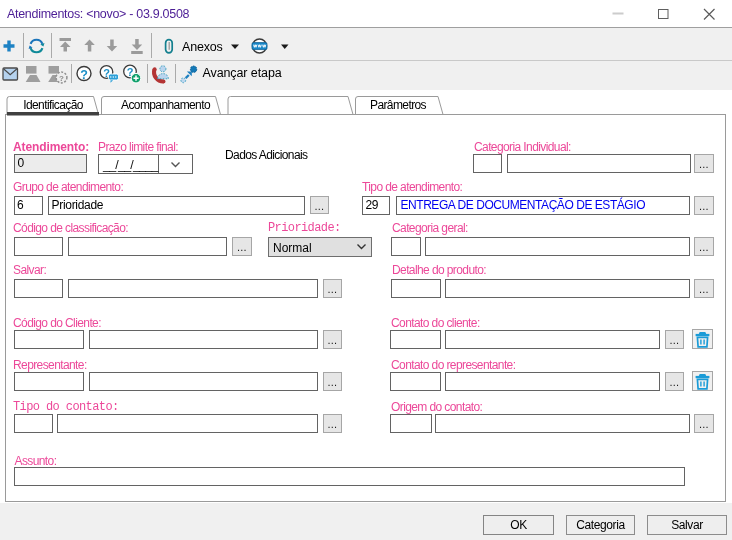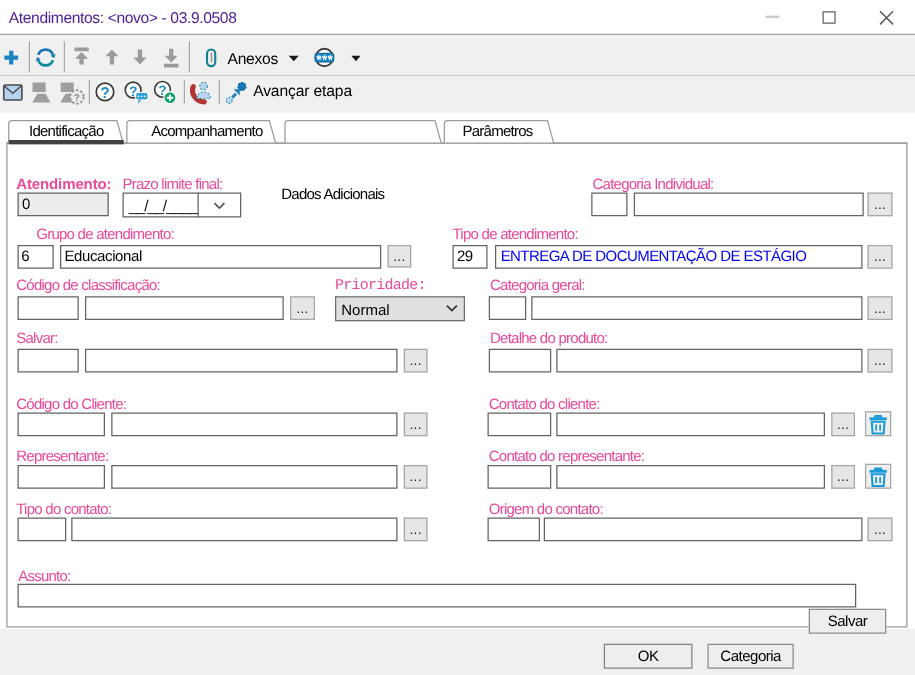--- a/index.html
+++ b/index.html
@@ -19,45 +19,45 @@
   <div class="abs" style="left:0;top:28px;width:732px;height:33px;background:#f0f0f0;border-bottom:1px solid #c9c9c9;box-sizing:border-box;"></div>
   <div class="abs" style="left:0;top:61px;width:732px;height:29px;background:#f0f0f0;"></div>
   <div class="abs" style="left:182px;top:41px;font-size:12.5px;line-height:12px;letter-spacing:-0.2px;color:#000;">Anexos</div>
   <div class="abs" style="left:202.5px;top:67px;font-size:12.5px;line-height:12px;letter-spacing:-0.1px;color:#000;text-align:center;">Avançar etapa</div>
 
   <div class="abs" style="left:5px;top:114px;width:721px;height:388px;background:#fff;border:1px solid #9a9a9a;box-sizing:border-box;"></div>
 
   <div class="lbl" style="left:13px;top:141px;font-weight:bold;letter-spacing:-0.1px;">Atendimento:</div>
   <div class="lbl" style="left:98px;top:141px;">Prazo limite final:</div>
   <div class="lbl" style="left:474px;top:141px;">Categoria Individual:</div>
-  <div class="lbl" style="left:29px;top:180.5px;">Grupo de atendimento:</div>
+  <div class="lbl" style="left:13px;top:180.5px;">Grupo de atendimento:</div>
   <div class="lbl" style="left:362px;top:180.5px;">Tipo de atendimento:</div>
   <div class="lbl" style="left:13px;top:221.5px;">Código de classificação:</div>
   <div class="lbl" style="left:268px;top:221.5px;font-family:Liberation Mono, monospace;">Prioridade:</div>
   <div class="lbl" style="left:392px;top:221.5px;">Categoria geral:</div>
   <div class="lbl" style="left:13px;top:263.5px;">Salvar:</div>
   <div class="lbl" style="left:392px;top:263.5px;">Detalhe do produto:</div>
   <div class="lbl" style="left:13px;top:316.5px;">Código do Cliente:</div>
   <div class="lbl" style="left:391px;top:316.5px;">Contato do cliente:</div>
   <div class="lbl" style="left:13px;top:358.8px;">Representante:</div>
   <div class="lbl" style="left:391px;top:358.8px;">Contato do representante:</div>
-  <div class="lbl" style="left:13px;top:400.6px;">Tipo do contato:</div>
+  <div class="lbl" style="left:13px;top:400.6px;font-family:Liberation Mono, monospace;">Tipo do contato:</div>
   <div class="lbl" style="left:391px;top:400.6px;">Origem do contato:</div>
   <div class="lbl" style="left:14.5px;top:454.6px;">Assunto:</div>
 
   <div class="inp" style="left:14px;top:154px;width:73px;height:19px;background:#ececec;line-height:17.5px;padding-left:2.5px;">0</div>
   <div class="inp" style="left:98px;top:154px;width:95px;height:20px;"></div>
   <div class="abs" style="left:158px;top:154px;width:1px;height:20px;background:#636363;"></div>
   <div class="abs" style="left:103px;top:158.5px;font-size:12.5px;line-height:12px;letter-spacing:-0.8px;color:#111;">__/__/____</div>
   <div class="inp" style="left:473px;top:154px;width:29px;height:19px;"></div>
   <div class="inp" style="left:507px;top:154px;width:184px;height:19px;"></div>
   <div class="dots" style="left:694px;top:154px;width:20px;height:19px;">...</div>
 
   <div class="inp" style="left:14px;top:196px;width:29px;height:19px;line-height:16px;padding-left:2px;">6</div>
-  <div class="inp" style="left:48px;top:196px;width:257px;height:19px;line-height:16px;padding-left:2.5px;">Educacional</div>
+  <div class="inp" style="left:48px;top:196px;width:257px;height:19px;line-height:16px;padding-left:2.5px;">Prioridade</div>
   <div class="dots" style="left:310px;top:196px;width:19px;height:18px;">...</div>
   <div class="inp" style="left:362px;top:196px;width:28px;height:19px;line-height:16px;padding-left:2.5px;">29</div>
   <div class="inp" style="left:396px;top:196px;width:294px;height:19px;line-height:16px;padding-left:3.5px;color:#0000f0;letter-spacing:-0.45px;">ENTREGA DE DOCUMENTAÇÃO DE ESTÁGIO</div>
   <div class="dots" style="left:694px;top:196px;width:20px;height:19px;">...</div>
 
   <div class="inp" style="left:14px;top:237px;width:49px;height:19px;"></div>
   <div class="inp" style="left:68px;top:237px;width:159px;height:19px;"></div>
   <div class="dots" style="left:232px;top:237px;width:20px;height:19px;">...</div>
   <div class="abs" style="left:268px;top:237px;width:104px;height:20px;background:#e0e0e0;border:1px solid #6e6e6e;box-sizing:border-box;font-size:12px;line-height:20px;padding-left:4px;">Normal</div>
   <div class="inp" style="left:391px;top:237px;width:30px;height:19px;"></div>
@@ -92,21 +92,21 @@
   <div class="dots" style="left:323px;top:414px;width:19px;height:19px;">...</div>
   <div class="inp" style="left:390px;top:414px;width:42px;height:19px;"></div>
   <div class="inp" style="left:435px;top:414px;width:255px;height:19px;"></div>
   <div class="dots" style="left:694px;top:414px;width:20px;height:19px;">...</div>
 
   <div class="inp" style="left:14px;top:467px;width:671px;height:19px;"></div>
 
   <div class="abs" style="left:0;top:503px;width:732px;height:37px;background:#f0f0f0;"></div>
   <div class="btn" style="left:483px;top:515px;width:71px;height:20px;border:1px solid #848484;">OK</div>
   <div class="btn" style="left:566px;top:515px;width:69px;height:20px;">Categoria</div>
-  <div class="btn" style="left:647px;top:487px;width:62px;height:20px;">Salvar</div>
+  <div class="btn" style="left:647px;top:515px;width:80px;height:20px;">Salvar</div>
 
   <svg class="abs" style="left:0;top:0;" width="732" height="540" viewBox="0 0 732 540">
 
     <rect x="612.5" y="12.5" width="11" height="2" fill="#cccccc"></rect>
     <rect x="658.5" y="9.5" width="9.5" height="9" fill="none" stroke="#5f5f5f" stroke-width="1"></rect>
     <path d="M704 9 L714.5 19.5 M714.5 9 L704 19.5" stroke="#5a5a5a" stroke-width="1.2" fill="none"></path>
 
     <path d="M9 40.5 V51.5 M3.5 46 H14.5" stroke="#1d82c4" stroke-width="3.4"></path>
 
     <g fill="none" stroke-width="2.1">

